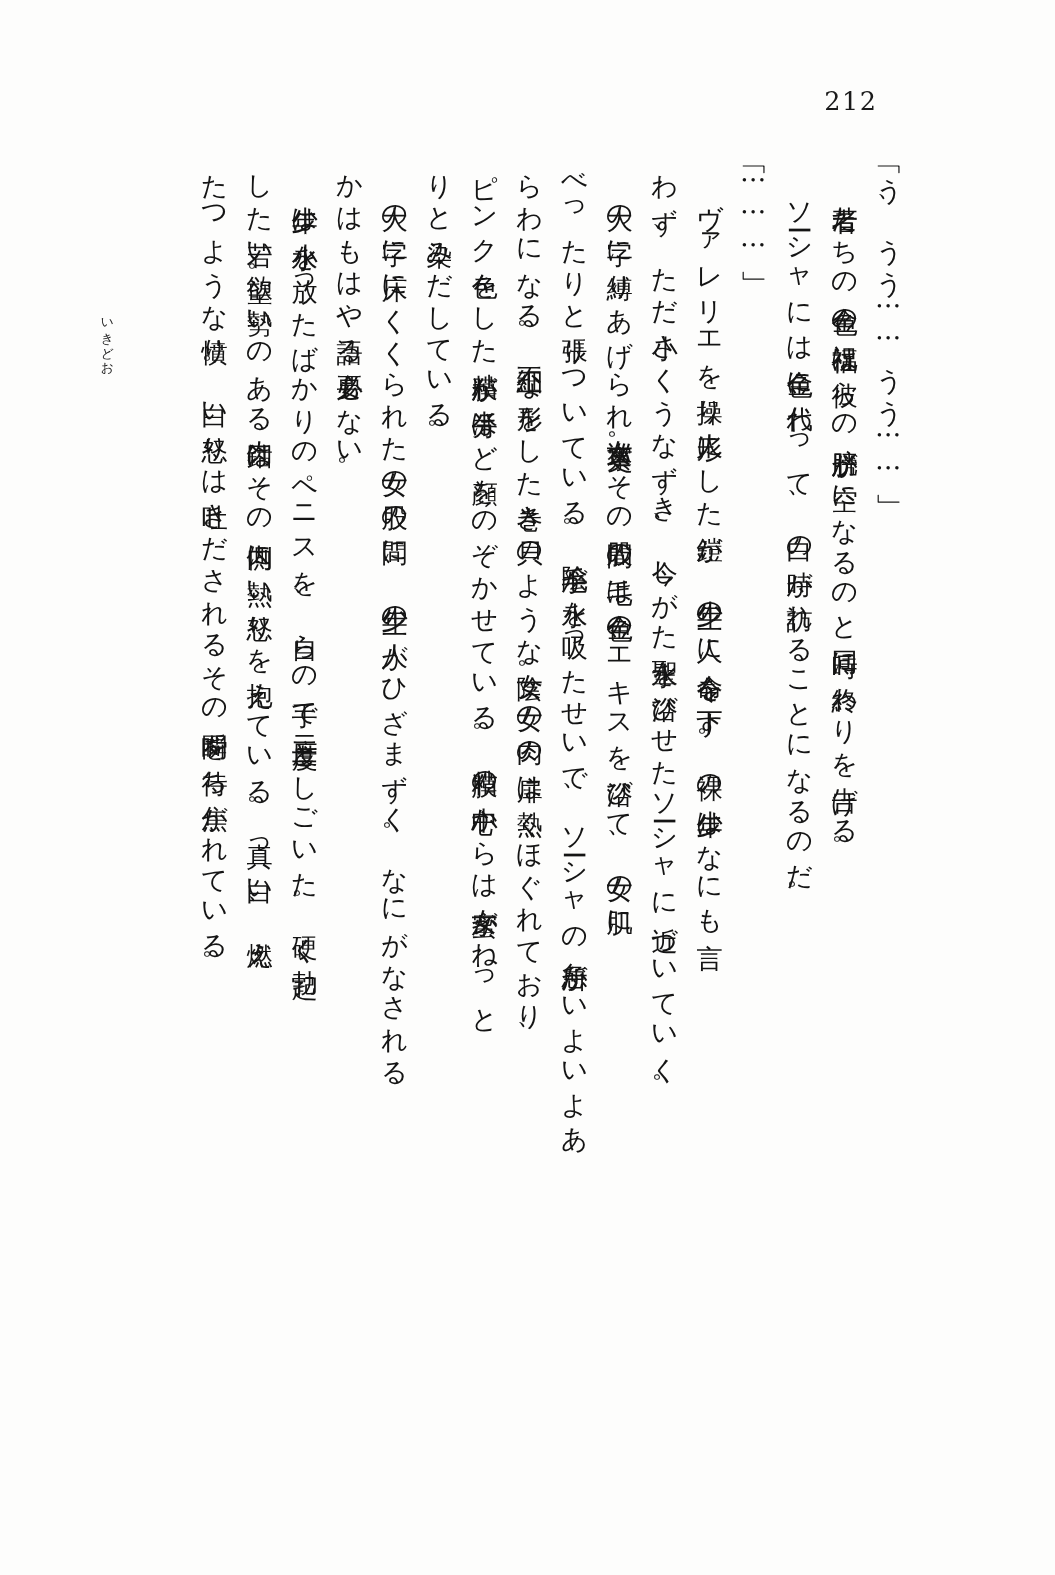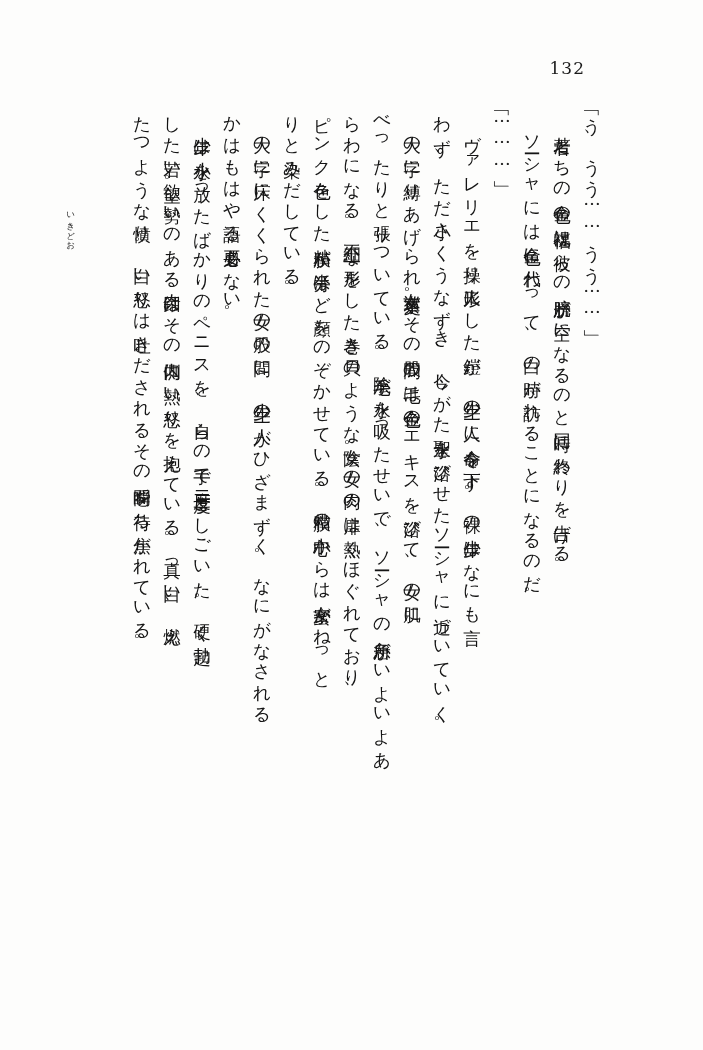--- a/index.html
+++ b/index.html
@@ -66,21 +66,21 @@
     letter-spacing: 0px;
     color: #1a1a1a;
     font-family: "DejaVu Serif", "Liberation Serif", serif;
   }
 </style>
 </head>
 <body>
 
 <div id="page">
 
-  <div id="page-number">132</div>
+  <div id="page-number">212</div>
 
   <div id="text-block">
     <div class="col">「う、うう……うう……」</div>
     <div class="col">　若者たちの金色の祝福は彼らの膀胱が空になるのと同時に終わりを告げる。</div>
     <div class="col">　ソーシャには金色に代わって、白の時が訪れることになるのだ。</div>
     <div class="col">「………」</div>
     <div class="col">　ヴァレリエを操り人形にした鎧が、少年の一人に命令を下す。裸の少年はなにも言</div>
     <div class="col">わず、ただ小さくうなずき、今しがた聖水を浴びせたソーシャに近づいていく。</div>
     <div class="col">　大の字に縛りあげられ女巡察吏。その股間の毛は金色のエキスを浴びて、女の肌に</div>
     <div class="col">べったりと張りついている。陰毛が水を吸ったせいで、ソーシャの急所がいよいよあ</div>

